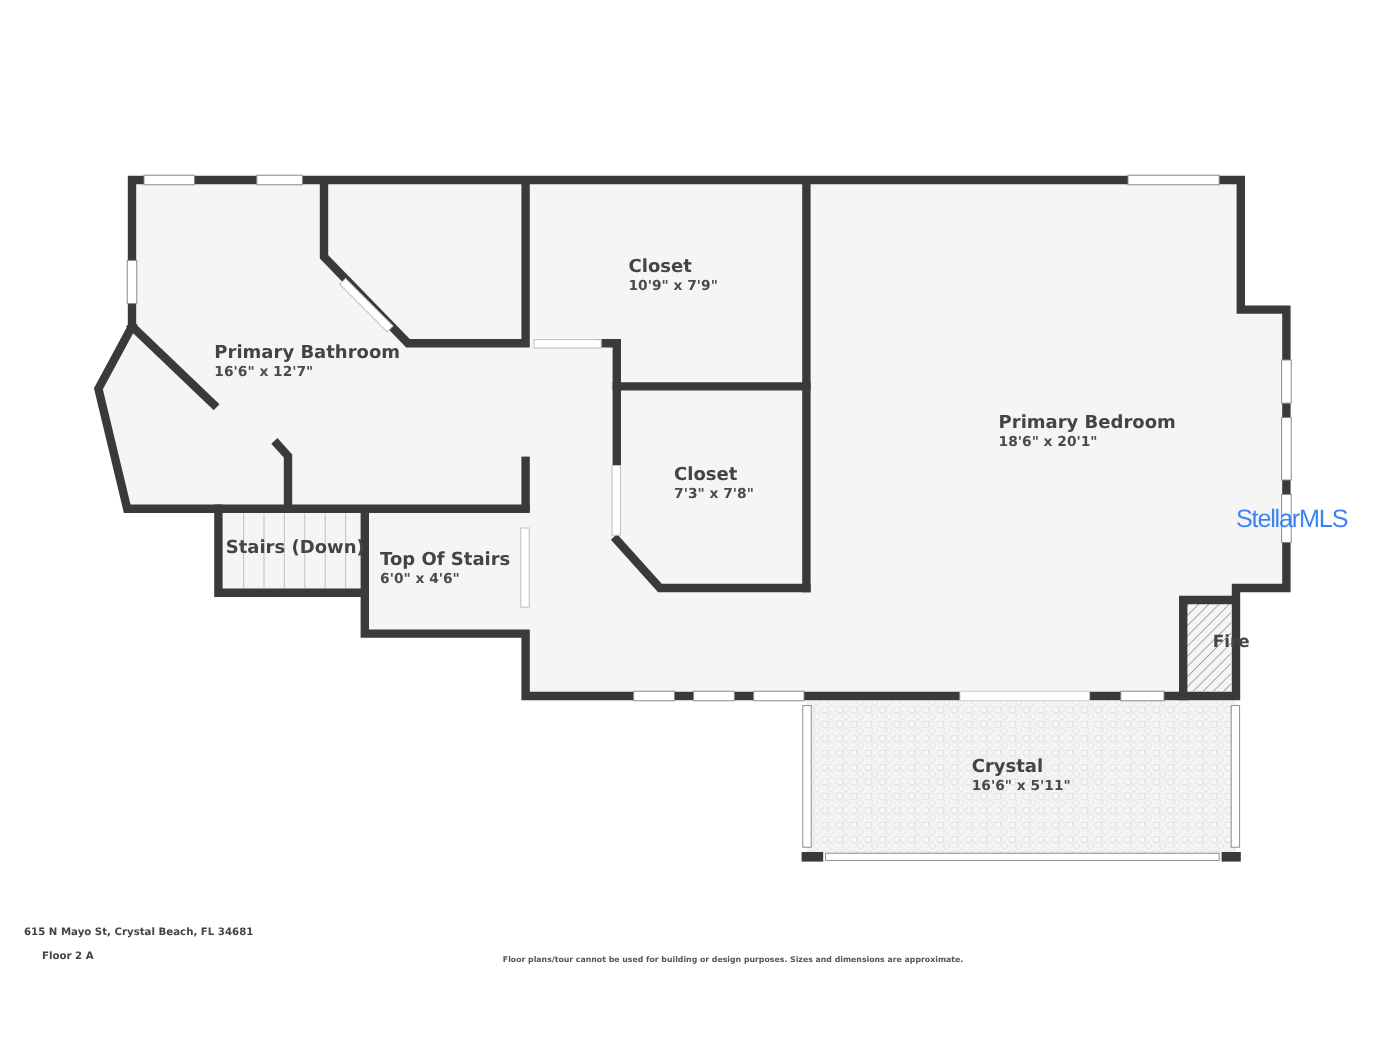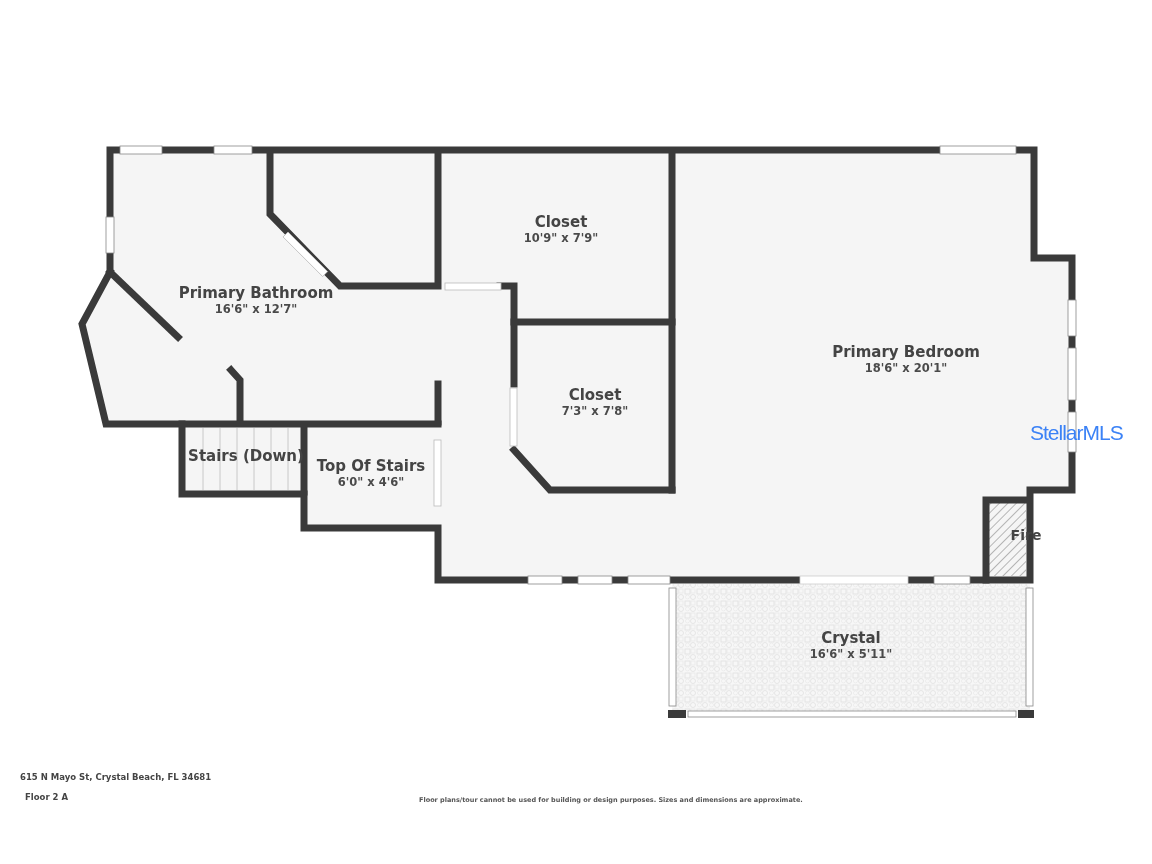--- a/index.html
+++ b/index.html
@@ -1,23 +1,23 @@
 <!DOCTYPE html>
 <html><head>
   <meta charset="utf-8">
   <style>
     html, body { margin: 0; padding: 0; background: #ffffff; }
     body { width: 1152px; height: 864px; position: relative; overflow: hidden; font-family: "DejaVu Sans", sans-serif; }
     #plan { position: absolute; left: 0; top: 0; width: 1152px; height: 864px; }
-    .lbl { position: absolute; transform: translateX(-50%); white-space: nowrap; color: #444444; text-align: center; }
+    .lbl { position: absolute; transform: translateX(-50%); white-space: nowrap; color: #444444; text-align: left; }
     .room-name { font-weight: bold; font-size: 15px; line-height: 18px; }
     .room-dim { font-weight: bold; font-size: 11.5px; line-height: 14px; color: #4a4a4a; }
     .footer { position: absolute; font-weight: bold; color: #444; white-space: nowrap; }
     .addr { left: 20px; top: 772px; font-size: 8.5px; }
-    .floor { left: 25px; top: 792px; font-size: 8.5px; }
+    .floor { left: 35px; top: 792px; font-size: 8.5px; }
     .disclaimer { left: 419px; top: 796px; font-size: 6.5px; color: #555; }
     .watermark { position: absolute; left: 1030px; top: 421px; font-size: 21px; color: #3b82f6; letter-spacing: -1px; font-family: "Liberation Sans", sans-serif; }
   </style>
 </head>
 <body>
 
 <svg id="plan" width="1152" height="864" viewBox="0 0 1152 864" xmlns="http://www.w3.org/2000/svg">
   <defs>
     <pattern id="tile" width="12" height="12" patternUnits="userSpaceOnUse">
       <rect width="12" height="12" fill="#f7f7f7"></rect>

